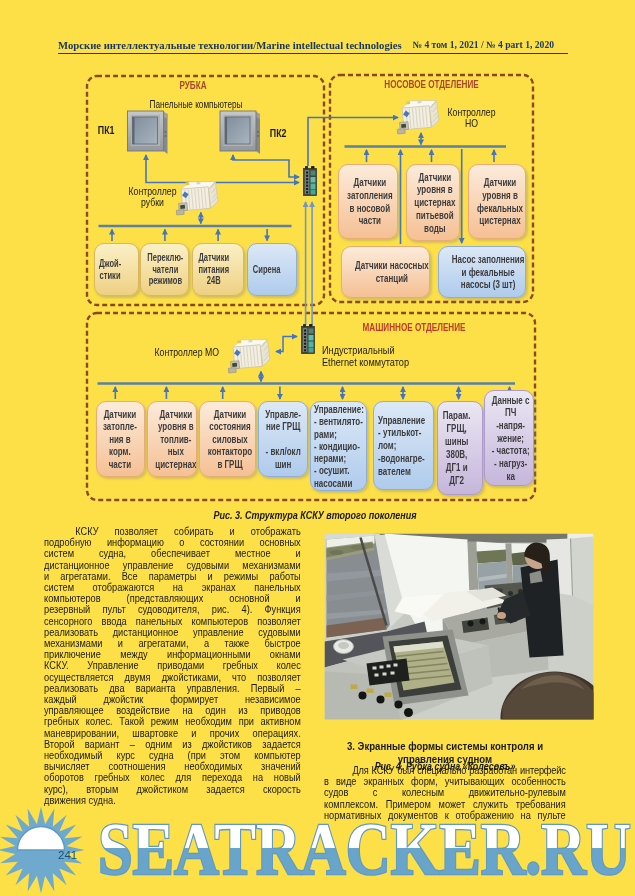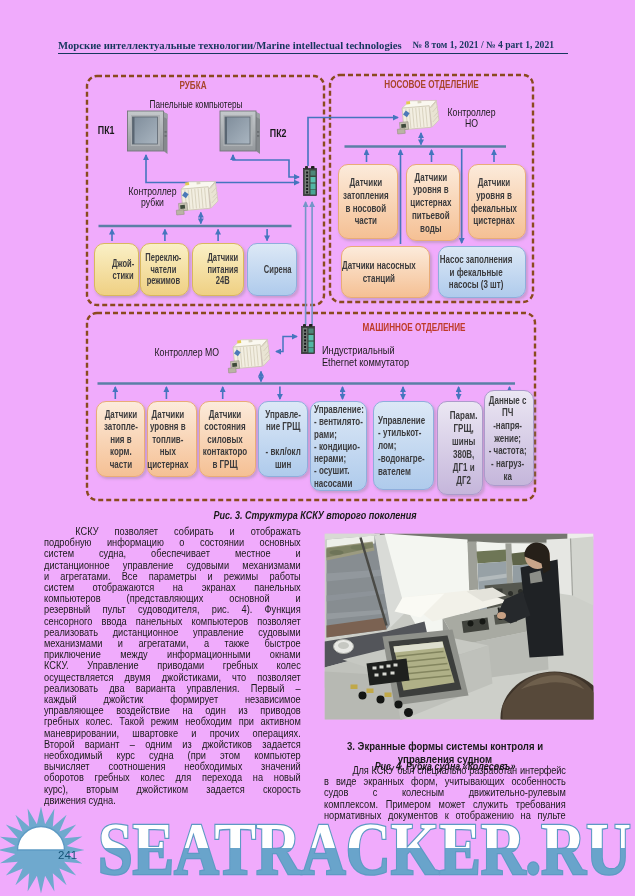--- a/index.html
+++ b/index.html
@@ -1,19 +1,19 @@
 <!DOCTYPE html>
 <html><head>
 <meta charset="utf-8">
 <style>
 html,body{margin:0;padding:0}
-#page{position:relative;width:635px;height:896px;background:#f0abfc;overflow:hidden;font-family:"Liberation Sans",sans-serif}
+#page{position:relative;width:635px;height:896px;background:#fde047;overflow:hidden;font-family:"Liberation Sans",sans-serif}
 .abs{position:absolute}
 svg{position:absolute;left:0;top:0}
-.box{position:absolute;display:flex;align-items:center;justify-content:flex-end;text-align:center;font-weight:bold;color:#3b3b3d;border-radius:10px;box-shadow:1.5px 2px 2.5px rgba(130,130,130,.35);z-index:2}
+.box{position:absolute;display:flex;align-items:center;justify-content:flex-start;text-align:center;font-weight:bold;color:#3b3b3d;border-radius:10px;box-shadow:1.5px 2px 2.5px rgba(130,130,130,.35);z-index:2}
 .yl{background:linear-gradient(#FAF0C6,#EFD083);border:1.2px solid #D9B85E}
 .bl{background:linear-gradient(#DCE8F6,#AFCBEC);border:1.2px solid #8FAEDC}
 .or{background:linear-gradient(#FCEBDB,#F5C094);border:1.2px solid #E9AC77}
 .pu{background:linear-gradient(#EBE7F3,#C5B6DB);border:1.2px solid #AC9BCB}
 .fr{font-size:10.2px;line-height:11.6px}
 .fn{font-size:10.8px;line-height:12.7px}
 .fm{font-size:10.8px;line-height:12.4px}
 .bt{display:block;white-space:nowrap;transform:scaleX(0.74)}
 .btl{display:block;white-space:nowrap;transform:scaleX(0.74);transform-origin:0 50%}
 .lbl{position:absolute;z-index:2;color:#1a1a1a}
@@ -21,21 +21,21 @@
 .para{position:absolute;z-index:2;font-size:11.7px;line-height:11.2px;color:#1a1a1a;width:325px;transform:scaleX(0.79);transform-origin:0 0}
 .para div{text-align:justify;text-align-last:justify}
 .para div.last{text-align:left;text-align-last:left}
 </style>
 </head>
 <body>
 <div id="page">
 
 <div class="abs" style="left:58px;top:39px;width:510px;border-bottom:1.6px solid #17375E;padding-bottom:2px;font-family:'Liberation Serif',serif;font-weight:bold;font-size:9.6px;color:#17375E;display:flex;justify-content:space-between;z-index:2">
 <span style="font-size:10.7px">Морские интеллектуальные технологии/Marine intellectual technologies</span>
-<span style="padding-right:14px">№ 8 том 1, 2021 / № 4 part 1, 2021</span>
+<span style="padding-right:14px">№ 4 том 1, 2021 / № 4 part 1, 2020</span>
 </div>
 
 <div class="box yl fr" style="left:93.5px;top:243px;width:43.5px;height:51px">
       <span class="bt">Джой-<br>стики</span>
     </div>
 <div class="box yl fr" style="left:140px;top:243px;width:47px;height:51px">
       <span class="bt">Переклю-<br>чатели<br>режимов</span>
     </div>
 <div class="box yl fr" style="left:192px;top:243px;width:50px;height:51px">
       <span class="bt">Датчики<br>питания<br>24В</span>

